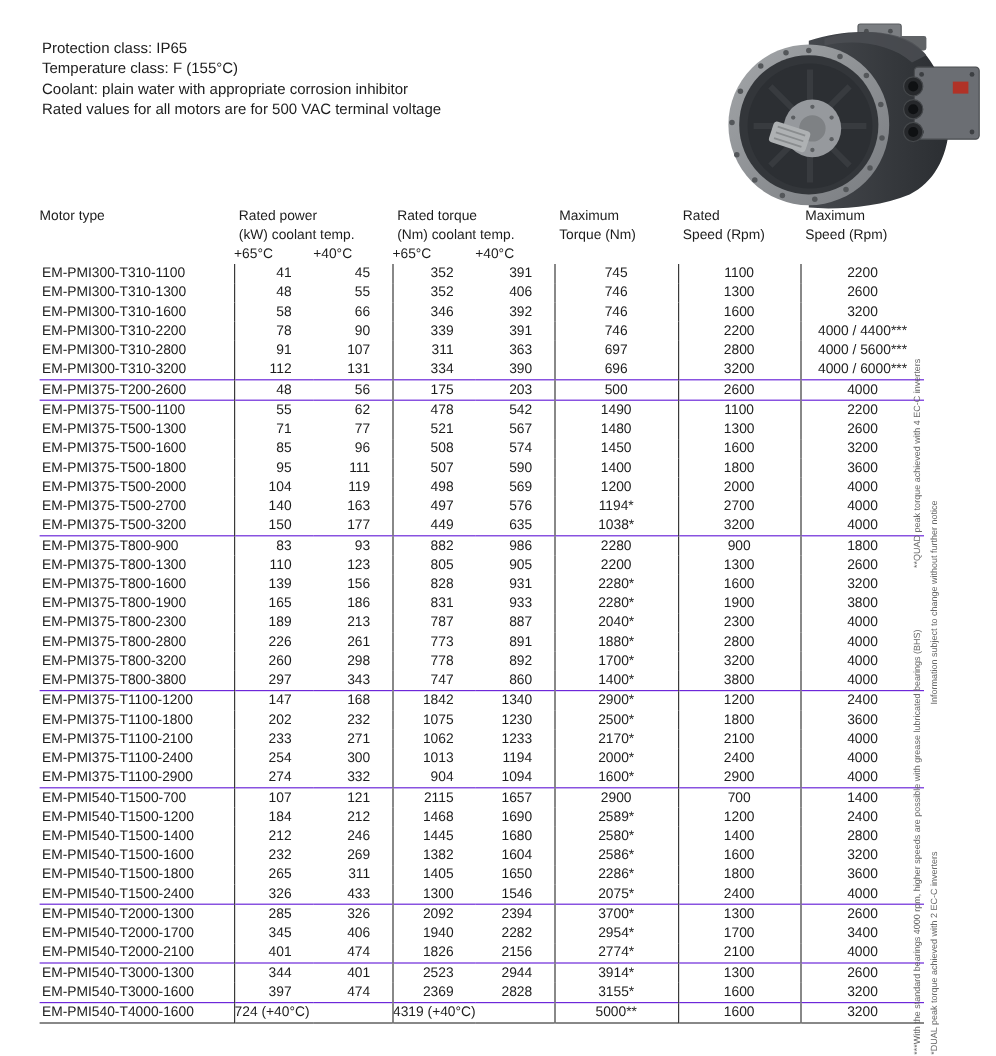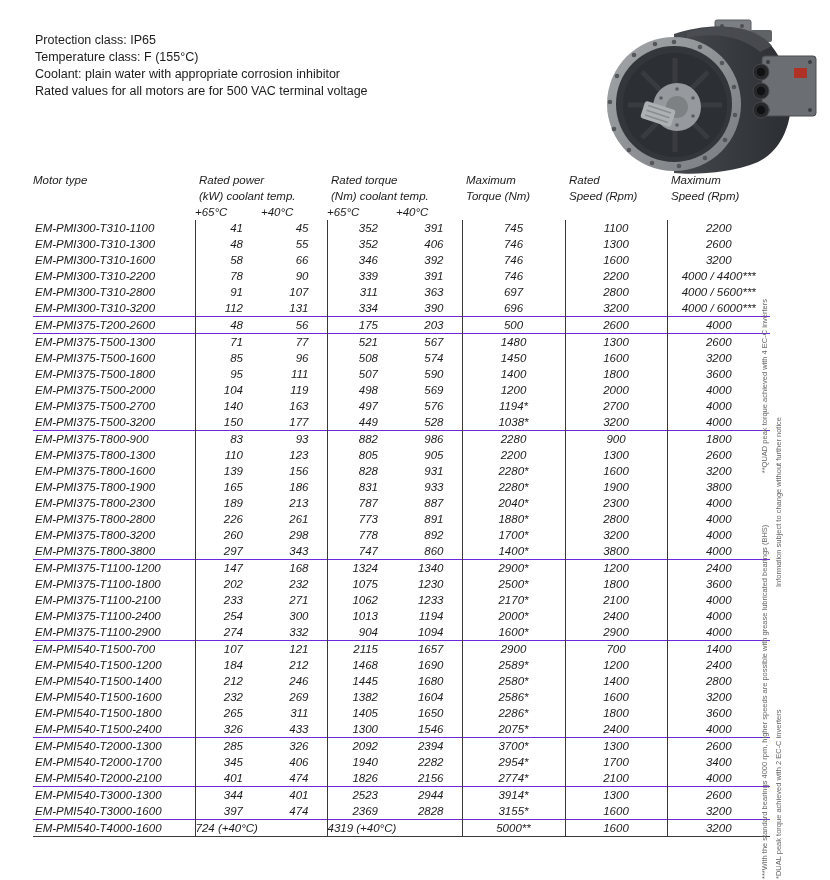--- a/index.html
+++ b/index.html
@@ -8,21 +8,21 @@
     font-family:"Liberation Sans", sans-serif;color:#1c1c1c;overflow:hidden;
   }
   
   .notes{position:absolute;left:35px;top:32px;font-size:12.5px;line-height:17px;}
   
   .motor-img{position:absolute;left:592px;top:6px;width:232px;height:170px;}
   
   .spec-table{
     position:absolute;left:33px;top:172px;width:737px;
     border-collapse:collapse;table-layout:fixed;
-    font-size:11.5px;line-height:16px;font-style:italic;
+    font-size:11.5px;line-height:16px;
   }
   .spec-table col.c1{width:162px;}
   .spec-table col.c2,.spec-table col.c3{width:66px;}
   .spec-table col.c4{width:69px;}
   .spec-table col.c5{width:66px;}
   .spec-table col.c6{width:103px;}
   .spec-table col.c7{width:102px;}
   .spec-table col.c8{width:103px;}
   .spec-table td,.spec-table th{
     padding:0;height:16px;font-weight:normal;text-align:left;
@@ -244,20 +244,30 @@
         <td class="c-num">56</td>
         <td class="c-num c-vl">175</td>
         <td class="c-num">203</td>
         <td class="c-center c-vl">500</td>
         <td class="c-center c-vl">2600</td>
         <td class="c-center c-vl">4000</td>
       </tr>
     </tbody>
     <tbody>
       <tr>
+        <td class="c-type">EM-PMI375-T500-1100</td>
+        <td class="c-num c-vl">55</td>
+        <td class="c-num">62</td>
+        <td class="c-num c-vl">478</td>
+        <td class="c-num">542</td>
+        <td class="c-center c-vl">1490</td>
+        <td class="c-center c-vl">1100</td>
+        <td class="c-center c-vl">2200</td>
+      </tr>
+      <tr>
         <td class="c-type">EM-PMI375-T500-1300</td>
         <td class="c-num c-vl">71</td>
         <td class="c-num">77</td>
         <td class="c-num c-vl">521</td>
         <td class="c-num">567</td>
         <td class="c-center c-vl">1480</td>
         <td class="c-center c-vl">1300</td>
         <td class="c-center c-vl">2600</td>
       </tr>
       <tr>
@@ -298,21 +308,21 @@
         <td class="c-num">576</td>
         <td class="c-center c-vl">1194*</td>
         <td class="c-center c-vl">2700</td>
         <td class="c-center c-vl">4000</td>
       </tr>
       <tr>
         <td class="c-type">EM-PMI375-T500-3200</td>
         <td class="c-num c-vl">150</td>
         <td class="c-num">177</td>
         <td class="c-num c-vl">449</td>
-        <td class="c-num">528</td>
+        <td class="c-num">635</td>
         <td class="c-center c-vl">1038*</td>
         <td class="c-center c-vl">3200</td>
         <td class="c-center c-vl">4000</td>
       </tr>
     </tbody>
     <tbody>
       <tr>
         <td class="c-type">EM-PMI375-T800-900</td>
         <td class="c-num c-vl">83</td>
         <td class="c-num">93</td>
@@ -391,21 +401,21 @@
         <td class="c-center c-vl">1400*</td>
         <td class="c-center c-vl">3800</td>
         <td class="c-center c-vl">4000</td>
       </tr>
     </tbody>
     <tbody>
       <tr>
         <td class="c-type">EM-PMI375-T1100-1200</td>
         <td class="c-num c-vl">147</td>
         <td class="c-num">168</td>
-        <td class="c-num c-vl">1324</td>
+        <td class="c-num c-vl">1842</td>
         <td class="c-num">1340</td>
         <td class="c-center c-vl">2900*</td>
         <td class="c-center c-vl">1200</td>
         <td class="c-center c-vl">2400</td>
       </tr>
       <tr>
         <td class="c-type">EM-PMI375-T1100-1800</td>
         <td class="c-num c-vl">202</td>
         <td class="c-num">232</td>
         <td class="c-num c-vl">1075</td>

